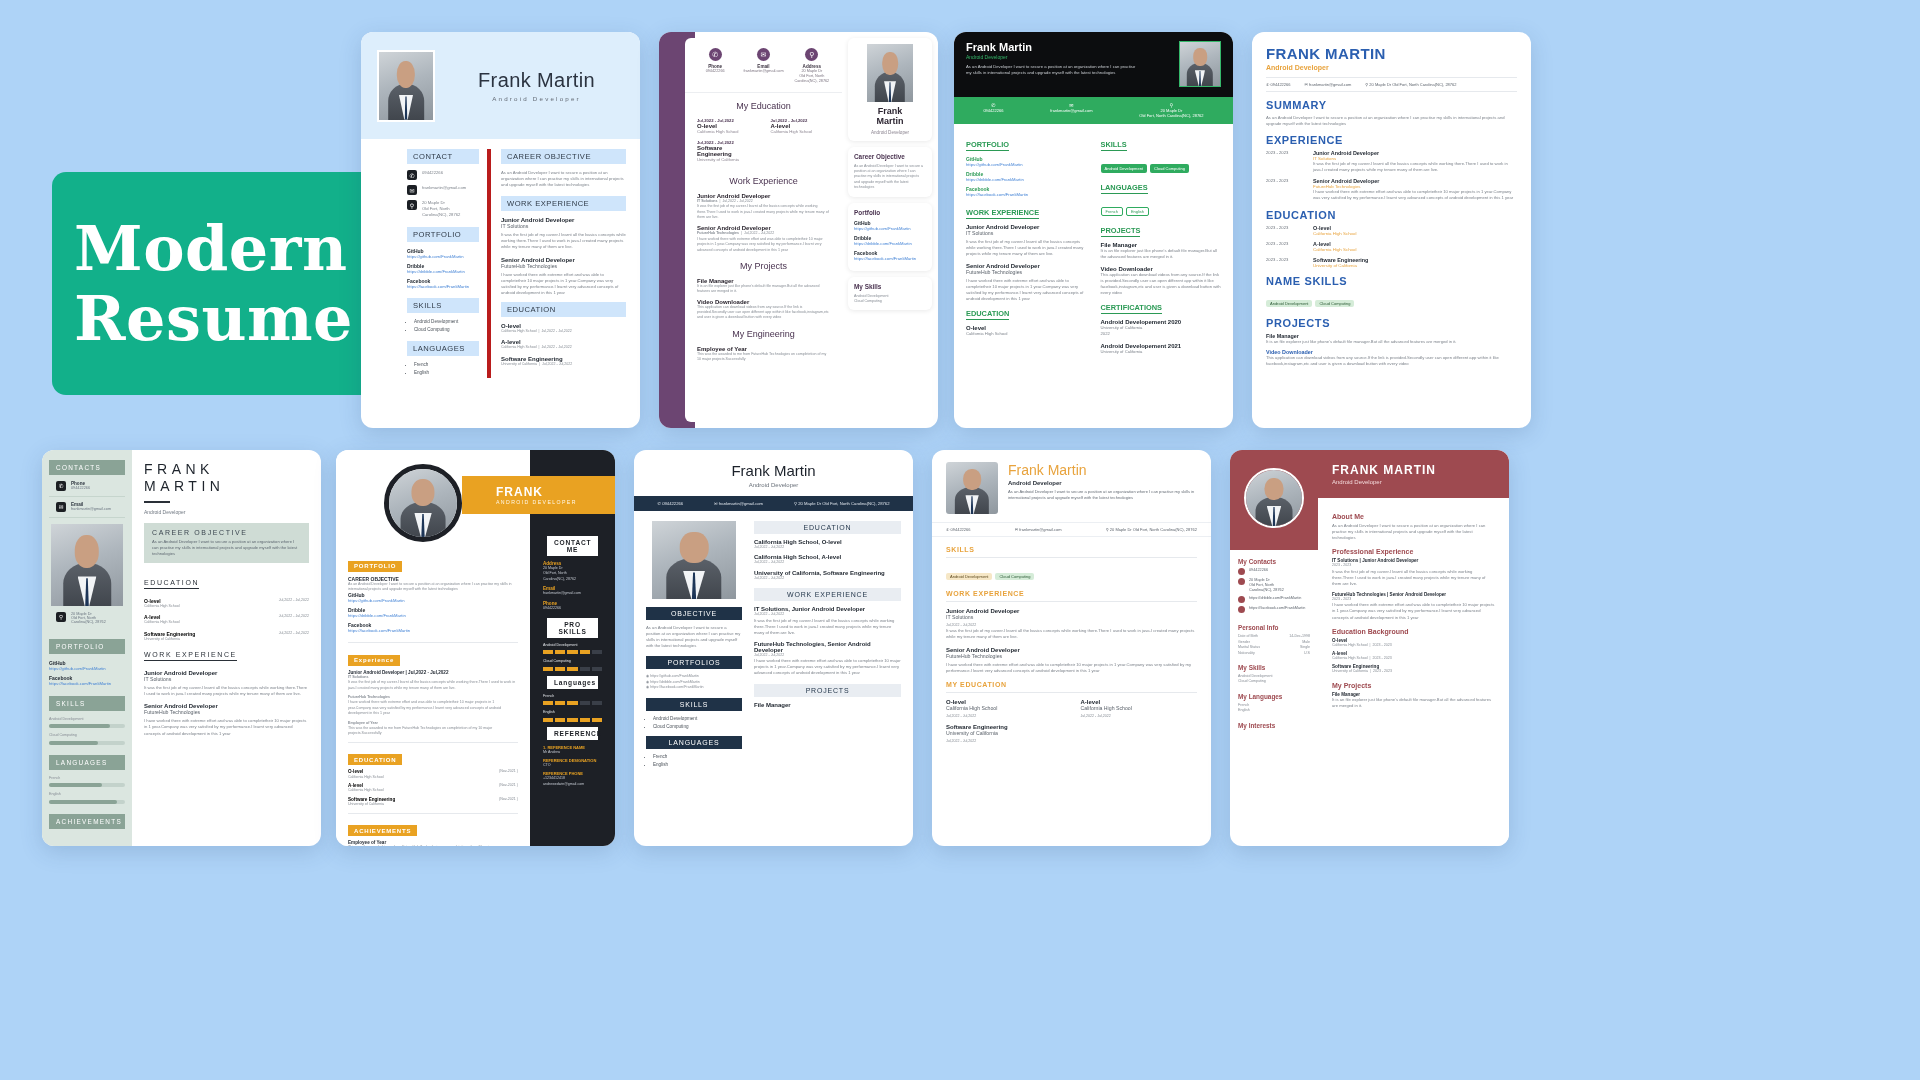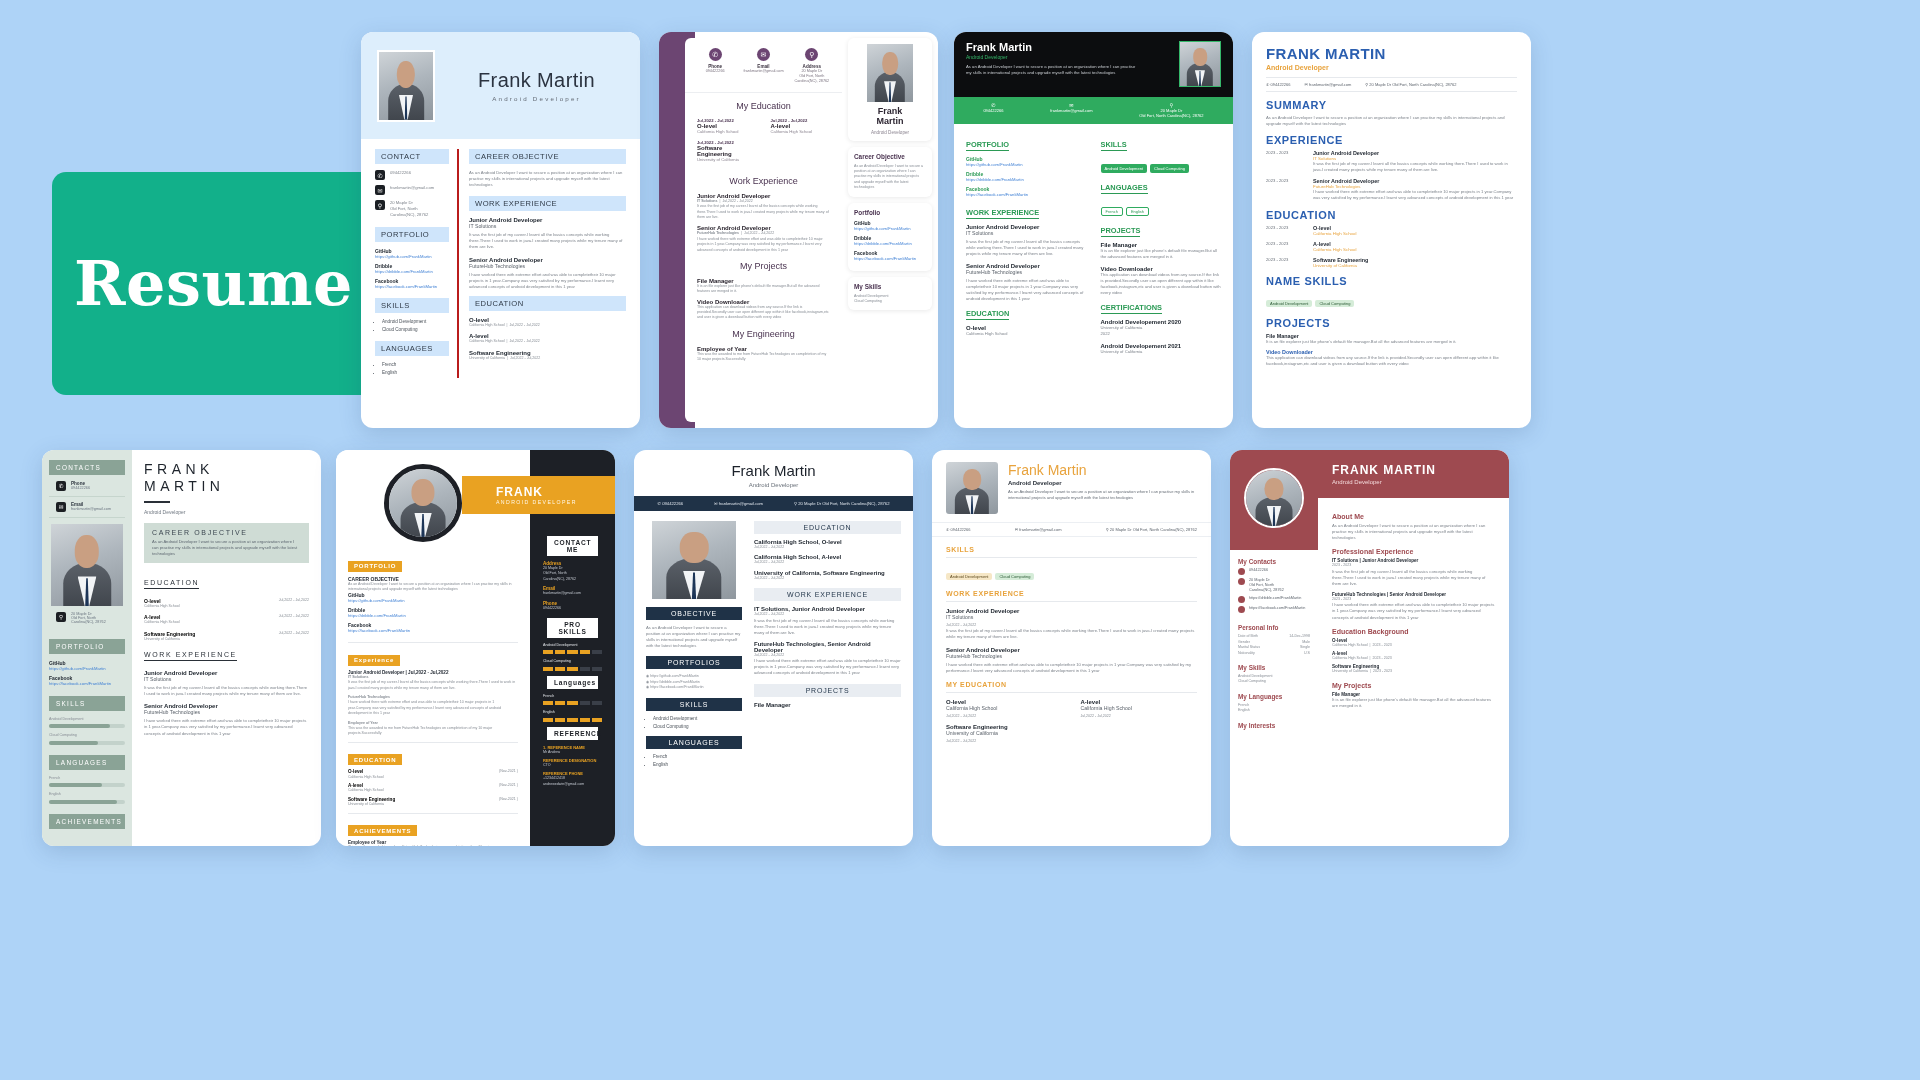--- a/index.html
+++ b/index.html
@@ -61,21 +61,21 @@
   .tiny{font-size:4.2px;line-height:1.45;color:#7d838b;}
   .xtiny{font-size:3.6px;line-height:1.5;color:#868c94;}
 
   
   #c1{left:361px; top:32px; width:279px; height:396px;}
   #c1 .hdr{background:#ddeefc; height:107px; display:flex; align-items:center; padding:0 16px; gap:14px;}
   #c1 .hdr .photo{width:58px;height:72px;border:2px solid #fff;flex:0 0 auto;}
   #c1 .hdr .nm{font-size:20px;color:#2b3340;font-weight:400;letter-spacing:.4px;}
   #c1 .hdr .rl{font-size:6.2px;color:#636a74;letter-spacing:2.2px;text-align:center;margin-top:3px;}
   #c1 .body{display:flex; padding:10px 14px 0 14px; gap:10px;}
-  #c1 .col-l{width:84px; border-right:2px solid #b91c1c; padding-right:8px;}
+  #c1 .col-l{width:84px; border-right:4px solid #b91c1c; padding-right:8px;margin-left:32px;}
   #c1 .col-r{flex:1;}
   .bluebar{background:#cfe5fb;color:#2f3a47;font-size:7.6px;letter-spacing:.5px;padding:3px 6px;margin-bottom:6px;}
   .ci{display:flex;gap:5px;align-items:flex-start;margin-bottom:5px;}
   .ci .ic{width:10px;height:10px;background:#1b1f24;border-radius:2px;color:#fff;font-size:6px;display:flex;align-items:center;justify-content:center;flex:0 0 auto;}
   .pf-t{font-size:5px;font-weight:bold;color:#232a33;}
   .pf-u{font-size:4.2px;color:#3d7fd4;word-break:break-all;margin-bottom:4px;}
   .bullet{font-size:4.6px;color:#4b525a;margin:3px 0 3px 7px;list-style:disc;}
   .jt{font-size:6px;font-weight:bold;color:#1d242d;}
   .js{font-size:5.2px;color:#5b626b;margin-bottom:3px;}
 
@@ -201,20 +201,21 @@
   .siderow{display:flex;gap:4px;padding:0 8px 3px;}
   .siderow .ic{width:7px;height:7px;background:#9e4a50;border-radius:50%;flex:0 0 auto;}
   .siderow .vl{font-size:3.8px;color:#5d646d;line-height:1.35;}
 </style>
 </head>
 <body>
 
 <div class="stage">
 
   <div class="banner">
+    <span class="banner-l1">Modern</span>
     <span class="banner-l2">Resume</span>
   </div>
 
   <div class="card" id="c1">
     <div class="hdr">
       <div class="photo">
           <div class="shirt"></div>
           <div class="tie"></div>
         </div>
       <div style="flex:1;text-align:center;">

